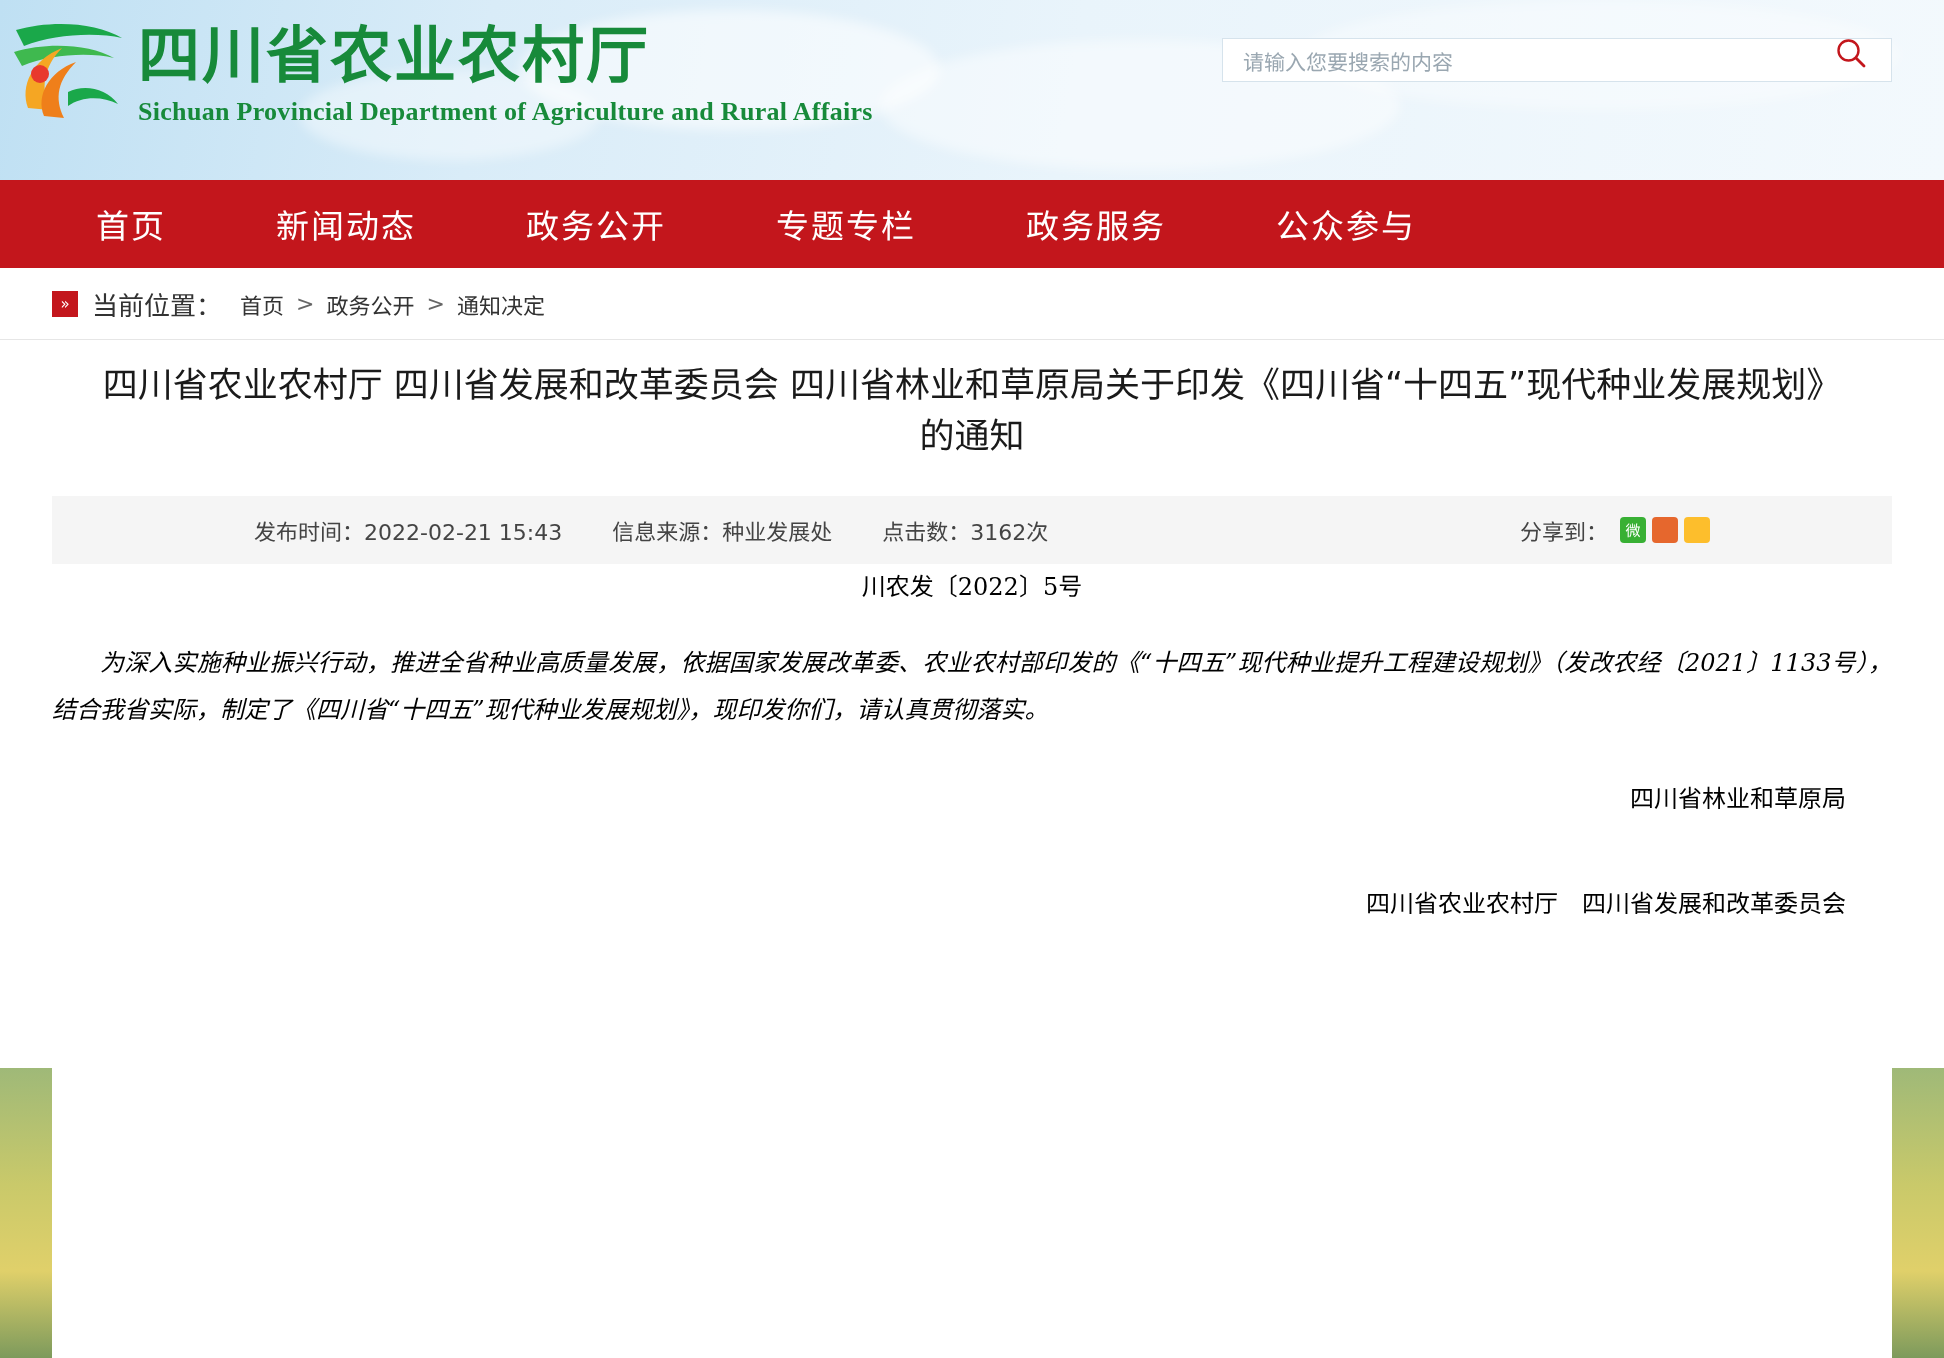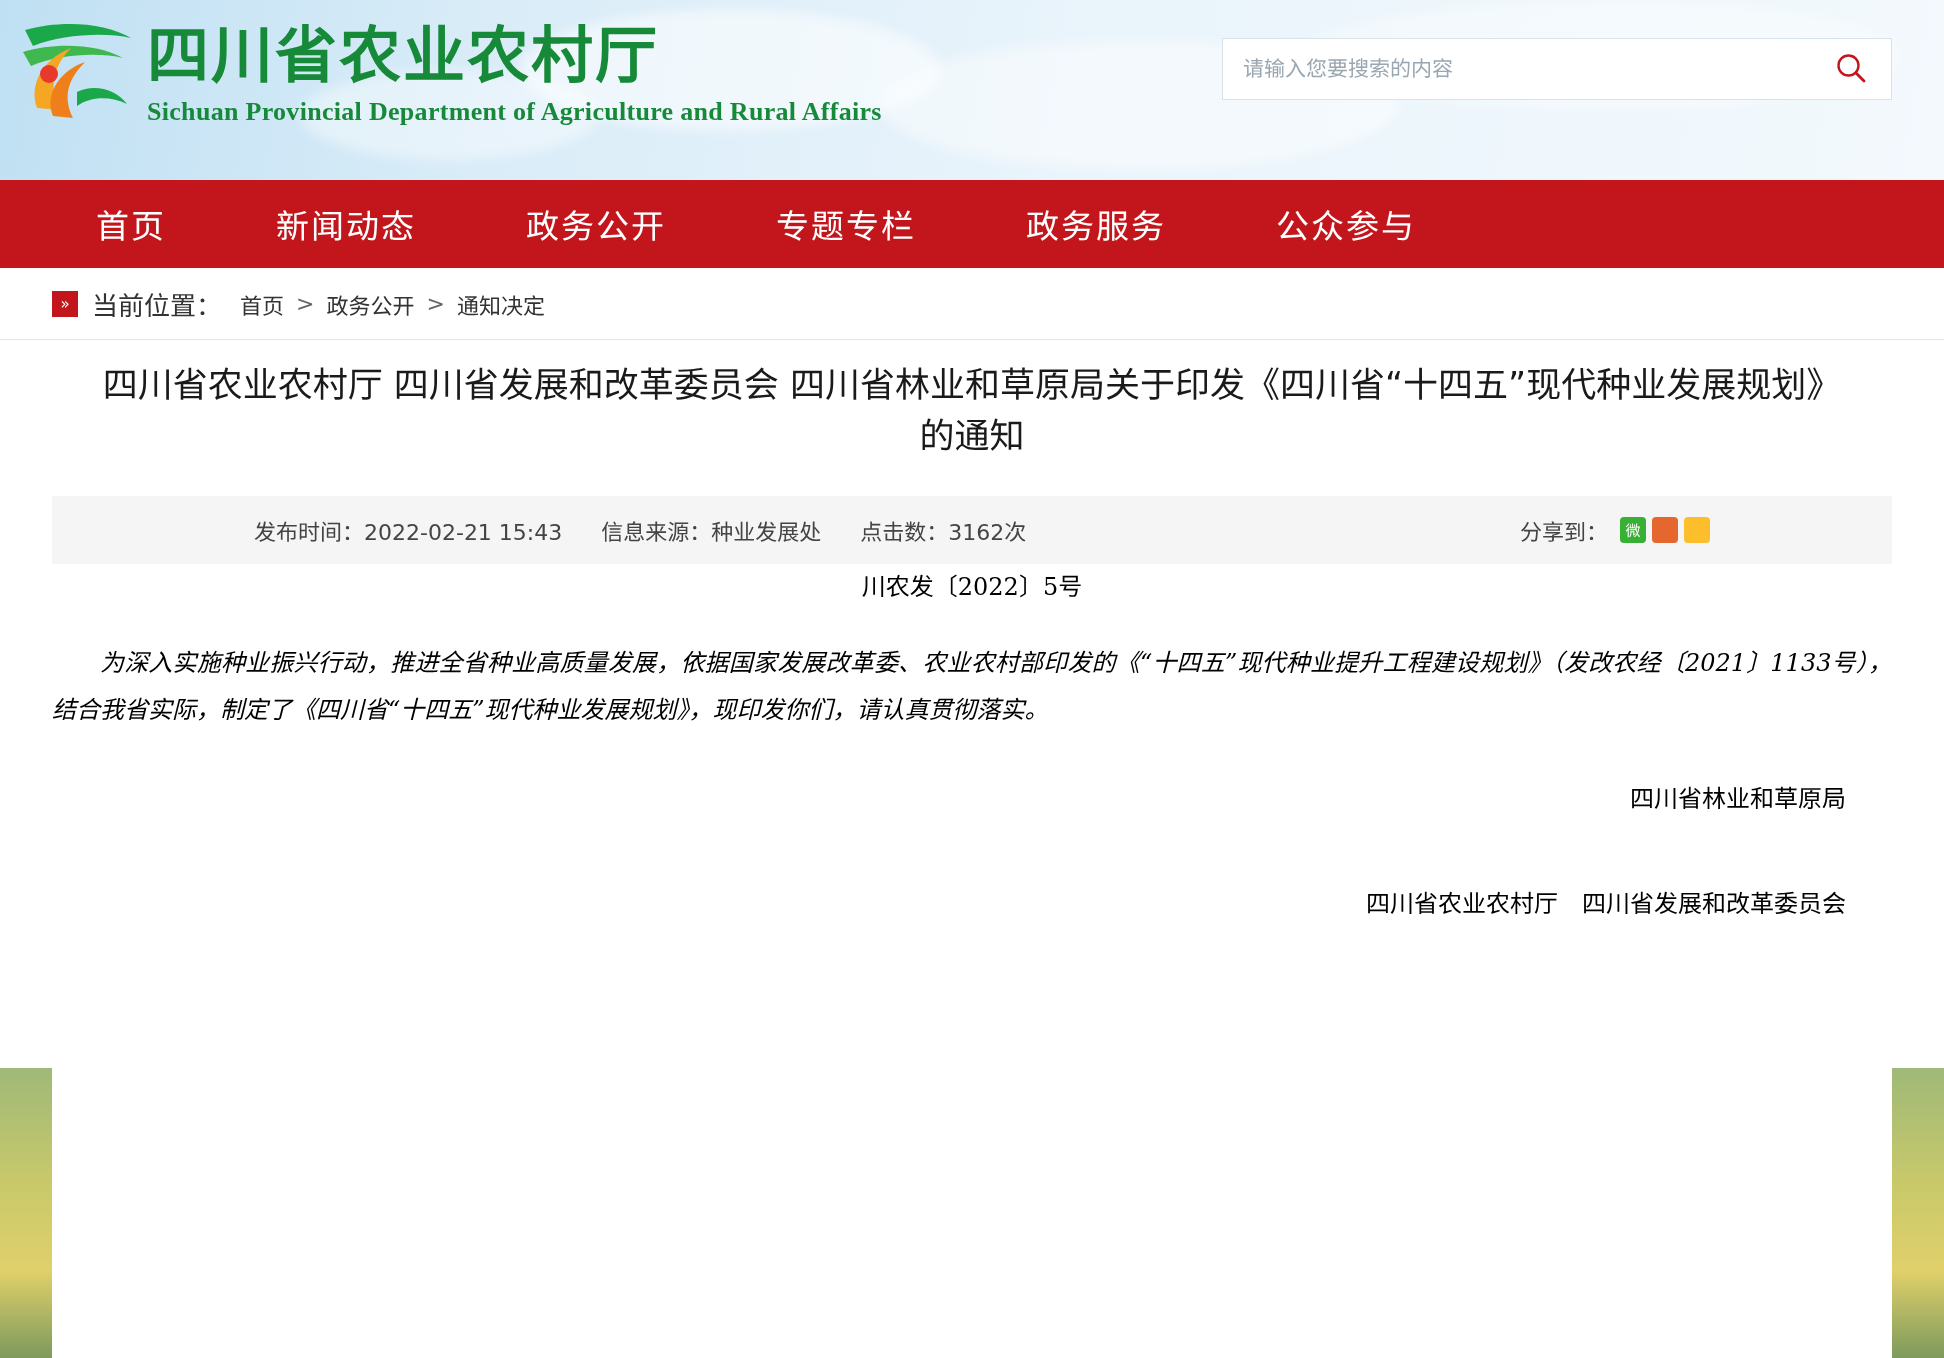--- a/index.html
+++ b/index.html
@@ -35,21 +35,21 @@
     background: rgba(255,255,255,0.55);
     filter: blur(6px);
   }
   .c1 { width: 420px; height: 120px; left: 520px; top: 10px; }
   .c2 { width: 520px; height: 130px; left: 880px; top: 40px; background: rgba(255,255,255,0.45); }
   .c3 { width: 300px; height: 90px; left: 300px; top: 70px; background: rgba(255,255,255,0.4); }
   .c4 { width: 600px; height: 110px; left: 1300px; top: 0px; background: rgba(255,255,255,0.35); }
 
   .logo-wrap {
     position: absolute;
-    left: 19px;
+    left: 10px;
     top: 12px;
     display: flex;
     align-items: flex-start;
   }
   .logo-mark {
     position: relative;
     width: 118px;
     height: 118px;
     margin-right: 10px;
   }
@@ -71,26 +71,26 @@
     letter-spacing: 0.3px;
     margin-top: 6px;
     white-space: nowrap;
   }
 
   .search-box {
     position: absolute;
     right: 52px;
     top: 38px;
     width: 670px;
-    height: 62px;
+    height: 44px;
     background: #ffffff;
     border: 1px solid #d6e3ec;
     display: flex;
-    align-items: center;
-    padding: 12px 18px;
+    align-items: flex-end;
+    padding: 5px 18px;
   }
   .search-input {
     flex: 1;
     border: none;
     outline: none;
     font-size: 21px;
     color: #333;
     font-family: "DejaVu Sans", sans-serif;
     background: transparent;
   }
@@ -181,21 +181,21 @@
     justify-content: space-between;
     padding: 0 52px;
     margin: 0 -0px;
   }
   .meta-left {
     font-family: "DejaVu Sans", sans-serif;
     font-size: 22px;
     color: #444444;
     display: flex;
     align-items: center;
-    gap: 39px;
+    gap: 50px;
     padding-left: 150px;
   }
   .meta-right {
     display: flex;
     align-items: center;
     gap: 6px;
     padding-right: 130px;
   }
   .share-label {
     font-family: "DejaVu Sans", sans-serif;

